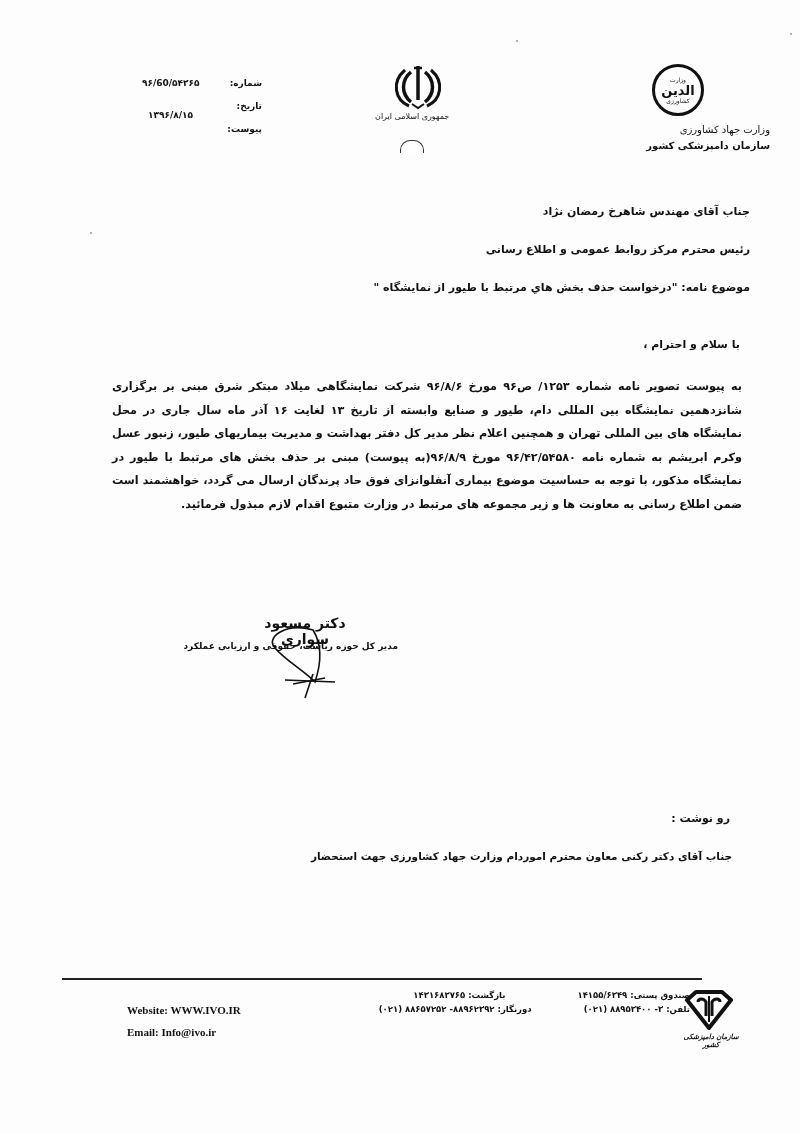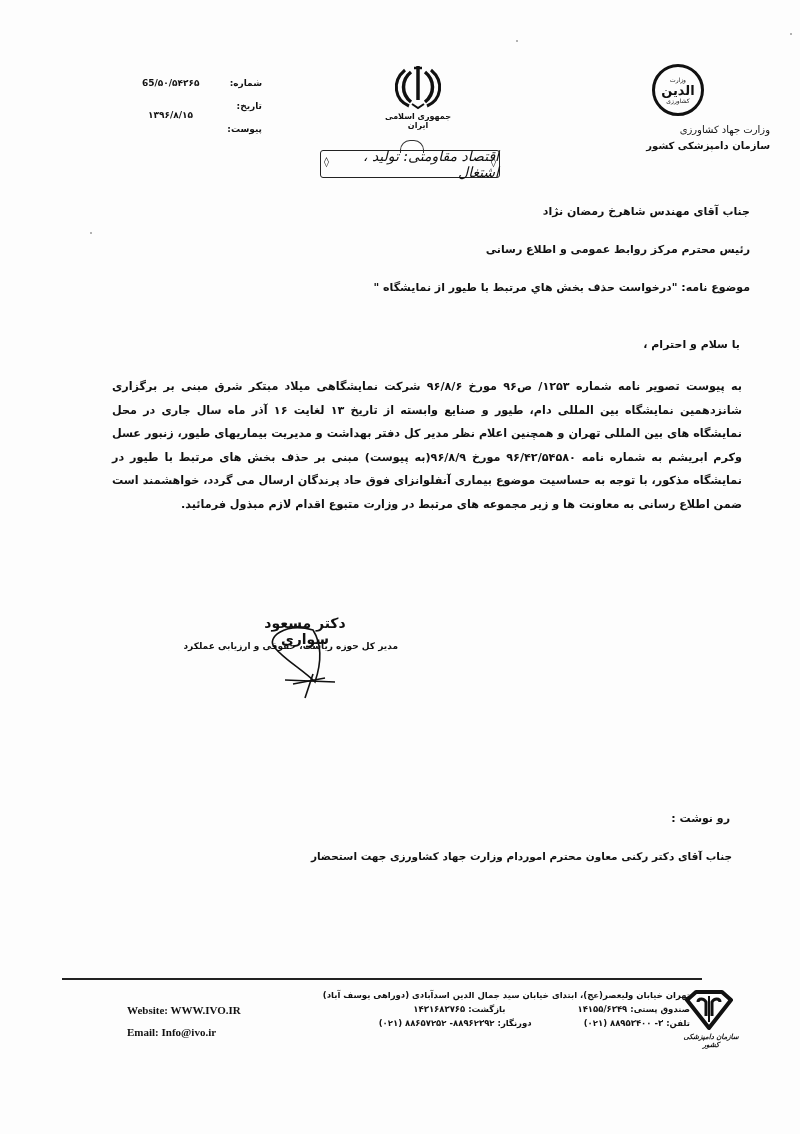--- a/index.html
+++ b/index.html
@@ -8,21 +8,21 @@
     .abs { position: absolute; }
     .rtl { direction: rtl; unicode-bidi: embed; }
     .bold { font-weight: bold; }
 
     
     .meta-label { font-size: 9px; font-weight: bold; text-align: right; width: 40px; }
     .meta-value { font-size: 9px; font-weight: bold; text-align: left; direction: ltr; }
 
     
     .emblem-iran { left: 393px; top: 62px; width: 50px; height: 50px; }
-    .emblem-caption { font-size: 8px; font-weight: bold; text-align: center; }
+    .emblem-caption { font-size: 8px; font-weight: normal; text-align: left; }
 
     .jihad-logo { left: 652px; top: 64px; width: 52px; height: 52px; border: 3px solid #111; border-radius: 50%; box-sizing: border-box; display: flex; flex-direction: column; align-items: center; justify-content: center; }
     .jihad-logo .big { font-size: 13px; font-weight: bold; line-height: 13px; }
     .jihad-logo .small { font-size: 6px; line-height: 8px; }
     .org-lines { font-size: 10px; text-align: right; line-height: 16px; }
 
     
     .slogan { left: 320px; top: 150px; width: 180px; height: 28px; border: 1.5px solid #222; border-radius: 3px; box-sizing: border-box; display: flex; align-items: center; justify-content: center; font-size: 14px; font-family: "DejaVu Serif", serif; font-style: italic; }
     .slogan::before, .slogan::after { content: "◊"; position: absolute; top: 5px; font-size: 10px; font-style: normal; }
     .slogan::before { left: 3px; }
@@ -54,21 +54,21 @@
 </head>
 <body>
 
 <div class="page">
 
   <span class="speck" style="left:516px;top:40px"></span>
   <span class="speck" style="left:790px;top:33px"></span>
   <span class="speck" style="left:90px;top:232px"></span>
 
   <div class="abs meta-label rtl" style="left:222px;top:78px">شماره:</div>
-  <div class="abs meta-value" style="left:142px;top:78px">65/۵۰/۵۴۲۶۵</div>
+  <div class="abs meta-value" style="left:142px;top:78px">۹۶/60/۵۴۲۶۵</div>
   <div class="abs meta-label rtl" style="left:222px;top:101px">تاریخ:</div>
   <div class="abs meta-value" style="left:148px;top:110px">۱۳۹۶/۸/۱۵</div>
   <div class="abs meta-label rtl" style="left:222px;top:124px">پیوست:</div>
 
   <svg class="abs emblem-iran" viewBox="0 0 50 50">
     <path d="M25 4 L25 38" stroke="#111" stroke-width="3.5"></path>
     <path d="M21 6 L29 6" stroke="#111" stroke-width="2.5"></path>
     <path d="M18 10 C8 18 8 32 18 40" stroke="#111" stroke-width="3.5" fill="none"></path>
     <path d="M32 10 C42 18 42 32 32 40" stroke="#111" stroke-width="3.5" fill="none"></path>
     <path d="M12 8 C-2 20 2 38 16 44" stroke="#111" stroke-width="3" fill="none"></path>
@@ -81,21 +81,20 @@
     <span class="small">وزارت</span>
     <span class="big">الدین</span>
     <span class="small">کشاورزی</span>
   </div>
   <div class="abs org-lines rtl" style="right:30px;top:122px;width:160px">
     <div>وزارت جهاد کشاورزی</div>
     <div class="bold">سازمان دامپزشکی کشور</div>
   </div>
 
   <div class="abs slogan-crest"></div>
-  <div class="abs slogan rtl">اقتصاد مقاومتی: تولید ، اشتغال</div>
 
   <div class="abs addr rtl" style="top:205px">جناب آقای مهندس شاهرخ رمضان نژاد</div>
   <div class="abs addr rtl" style="top:243px">رئیس محترم مرکز روابط عمومی و اطلاع رسانی</div>
   <div class="abs addr rtl" style="top:281px">موضوع نامه: "درخواست حذف بخش هاي مرتبط با طيور از نمایشگاه "</div>
 
   <div class="abs greeting rtl" style="top:338px">با سلام و احترام ،</div>
 
   <div class="abs body-text rtl">به پیوست تصویر نامه شماره ۱۲۵۳/ ص۹۶ مورخ ۹۶/۸/۶ شرکت نمایشگاهی میلاد مبتکر شرق مبنی بر برگزاری شانزدهمین نمایشگاه بین المللی دام، طیور و صنایع وابسته از تاریخ ۱۳ لغایت ۱۶ آذر ماه سال جاری در محل نمایشگاه های بین المللی تهران و همچنین اعلام نظر مدیر کل دفتر بهداشت و مدیریت بیماریهای طیور، زنبور عسل وکرم ابریشم به شماره نامه ۹۶/۴۲/۵۴۵۸۰ مورخ ۹۶/۸/۹(به پیوست) مبنی بر حذف بخش های مرتبط با طیور در نمایشگاه مذکور، با توجه به حساسیت موضوع بیماری آنفلوانزای فوق حاد پرندگان ارسال می گردد، خواهشمند است ضمن اطلاع رسانی به معاونت ها و زیر مجموعه های مرتبط در وزارت متبوع اقدام لازم مبذول فرمائید.</div>
 
   <div class="abs sig-name rtl" style="left:250px;top:615px;width:110px">دکتر مسعود سواری</div>
@@ -106,21 +105,20 @@
     <path d="M28 64 L60 58" stroke="#111" stroke-width="1.4"></path>
     <path d="M48 54 L40 78" stroke="#111" stroke-width="1.6"></path>
   </svg>
 
   <div class="abs cc-title rtl">رو نوشت :</div>
   <div class="abs cc-line rtl" style="right:68px;top:850px">جناب آقای دکتر رکنی معاون محترم اموردام وزارت جهاد کشاورزی جهت استحضار</div>
 
   <div class="abs footer-rule"></div>
 
   <div class="abs footer-addr rtl">
-    <div>تهران خیابان ولیعصر(عج)، ابتدای خیابان سید جمال الدین اسدآبادی (دوراهی یوسف آباد)</div>
     <div class="row">
       <span><span>صندوق پستی:</span> <span>۱۴۱۵۵/۶۳۴۹</span></span>
       <span style="margin-right:50px"><span>بازگشت:</span> <span>۱۴۳۱۶۸۳۷۶۵</span></span>
     </div>
     <div class="row">
       <span><span>تلفن:</span> <span>۳- ۸۸۹۵۳۴۰۰ (۰۲۱)</span></span>
       <span style="margin-right:30px"><span>دورنگار:</span> <span>۸۸۹۶۲۳۹۲- ۸۸۶۵۷۲۵۲ (۰۲۱)</span></span>
     </div>
   </div>
 

